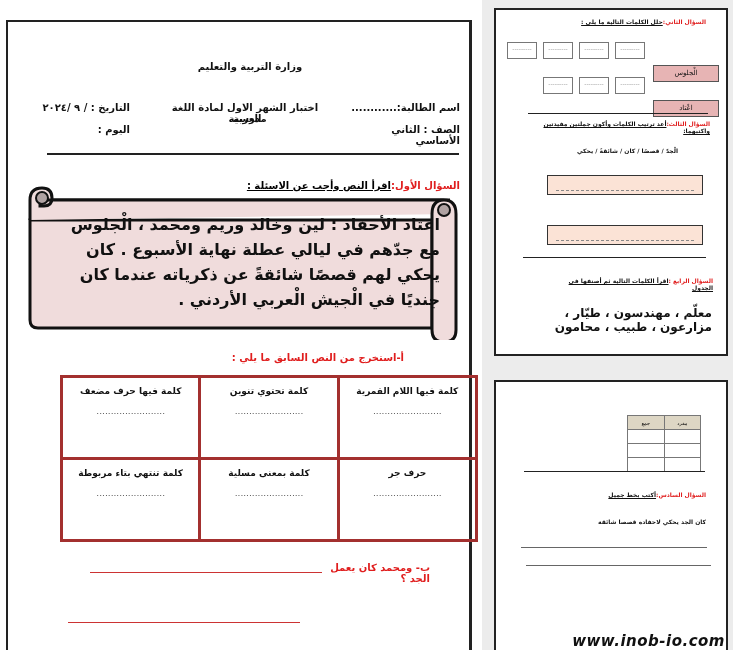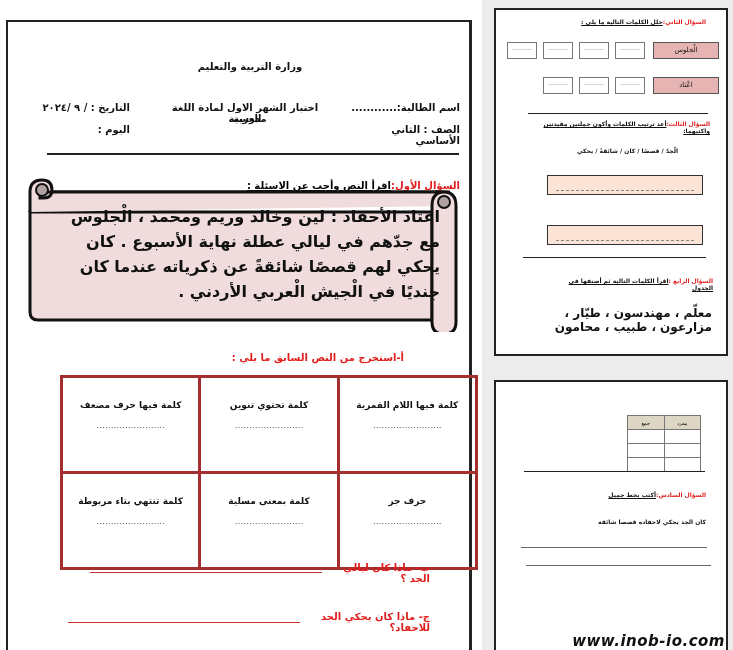--- a/index.html
+++ b/index.html
@@ -11,45 +11,45 @@
   .page { position:absolute; background:#fff; }
   #page-main { left:0; top:0; width:482px; height:650px; background:#fff; }
   #page-main .frame {
     position:absolute; left:6px; top:20px; width:466px; height:640px;
     border:2px solid #222; border-bottom:none; border-right:3px solid #222; box-sizing:border-box;
   }
   .ar { direction:rtl; unicode-bidi:plaintext; }
   .hdr-line { position:absolute; font-size:10px; font-weight:bold; color:#111; text-align:center; }
   .red { color:#e01e1e; }
   .u { text-decoration:underline; }
-  .scroll-wrap { position:absolute; left:20px; top:172px; width:440px; height:160px; }
+  .scroll-wrap { position:absolute; left:20px; top:180px; width:440px; height:160px; }
   .scroll-text {
     position:absolute; left:28px; top:32px; width:392px;
     font-size:16px; font-weight:bold; line-height:25px; color:#111; text-align:right;
     direction:rtl;
   }
   table.extract {
     position:absolute; left:60px; top:375px; width:418px; height:160px;
     border-collapse:collapse; direction:rtl;
   }
   table.extract td {
     border:3px solid #a3302f; width:33%; vertical-align:top; text-align:center;
-    font-size:9px; font-weight:bold; color:#111; padding-top:22px; height:70px;
+    font-size:9px; font-weight:bold; color:#111; padding-top:8px; height:70px;
   }
   table.extract .dots { display:block; margin-top:10px; color:#555; font-weight:normal; letter-spacing:0; }
   .qline { position:absolute; font-size:10px; font-weight:bold; }
   .answer-line { position:absolute; height:1px; background:#c33; }
 
   
   #page-r1 { left:494px; top:8px; width:234px; height:348px; border:2px solid #222; box-sizing:border-box; }
   #page-r2 { left:494px; top:380px; width:234px; height:270px; border:2px solid #222; border-bottom:none; box-sizing:border-box; }
   .sm { position:absolute; font-size:6px; color:#111; direction:rtl; text-align:right; }
   .word-box {
     position:absolute; height:17px; border:1px solid #555; box-sizing:border-box;
-    font-size:7px; text-align:center; line-height:15px; color:#111;
+    font-size:7px; text-align:center; line-height:15px; color:#111;margin-top:23px;
   }
   .word-box.pink { background:#e7b4b4; }
   .empty-box { position:absolute; width:30px; height:17px; border:1px solid #777; box-sizing:border-box; font-size:6px; text-align:center; line-height:12px; color:#999; }
   .peach-box { position:absolute; width:156px; height:20px; background:#fbe3d6; border:1px solid #333; box-sizing:border-box; }
   .peach-box .dash { position:absolute; left:8px; right:8px; bottom:3px; border-bottom:1px dashed #888; }
   .hr { position:absolute; height:1px; background:#222; }
   table.sing-plur { position:absolute; left:627px; top:415px; width:74px; border-collapse:collapse; direction:rtl; }
   table.sing-plur td { border:1px solid #777; height:11px; width:50%; font-size:5px; text-align:center; }
   table.sing-plur tr.head td { background:#ddd6c4; }
   .watermark {
@@ -99,23 +99,22 @@
       <td><span>كلمة فيها حرف مضعف</span><span class="dots">........................</span></td>
     </tr>
     <tr>
       <td><span>حرف جر</span><span class="dots">........................</span></td>
       <td><span>كلمة بمعنى مسلية</span><span class="dots">........................</span></td>
       <td><span>كلمة تنتهي بتاء مربوطة</span><span class="dots">........................</span></td>
     </tr>
   </tbody>
     </table>
 
-  <div class="qline ar red" style="left:320px; top:562px; width:110px; text-align:right;">ب- ماذا كان  ليالي الجد ؟</div>
+  <div class="qline ar red" style="left:320px; top:562px; width:110px; text-align:right;">ب- ومحمد كان  يعمل الجد ؟</div>
   <div class="answer-line" style="left:90px; top:572px; width:232px;"></div>
-  <div class="qline ar red" style="left:300px; top:611px; width:130px; text-align:right;">ج- ماذا كان يحكي الجد للاحفاد؟</div>
   <div class="answer-line" style="left:68px; top:622px; width:232px;"></div>
 </div>
 
 <div class="page" id="page-r1"></div>
 <div class="sm" style="left:560px; top:18px; width:146px; font-weight:bold;">
   <span class="red">السؤال الثاني:</span><span class="u">حلل الكلمات التالية ما يلي :</span>
 </div>
 
 <div class="word-box pink" style="left:653px; top:42px; width:66px;">الْجلوس</div>
 <div class="empty-box" style="left:615px; top:42px;">---------</div>

